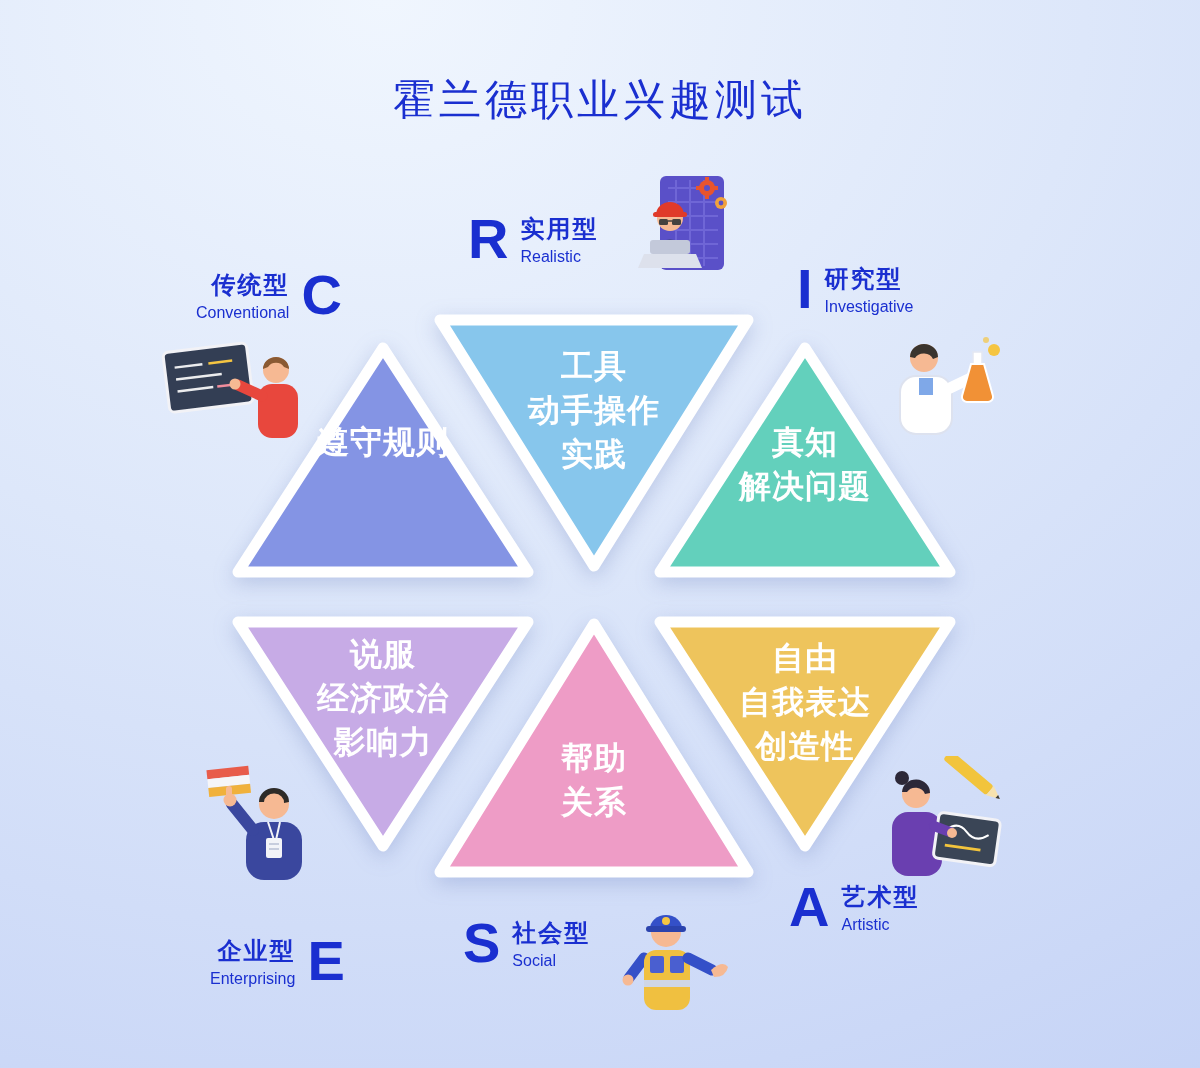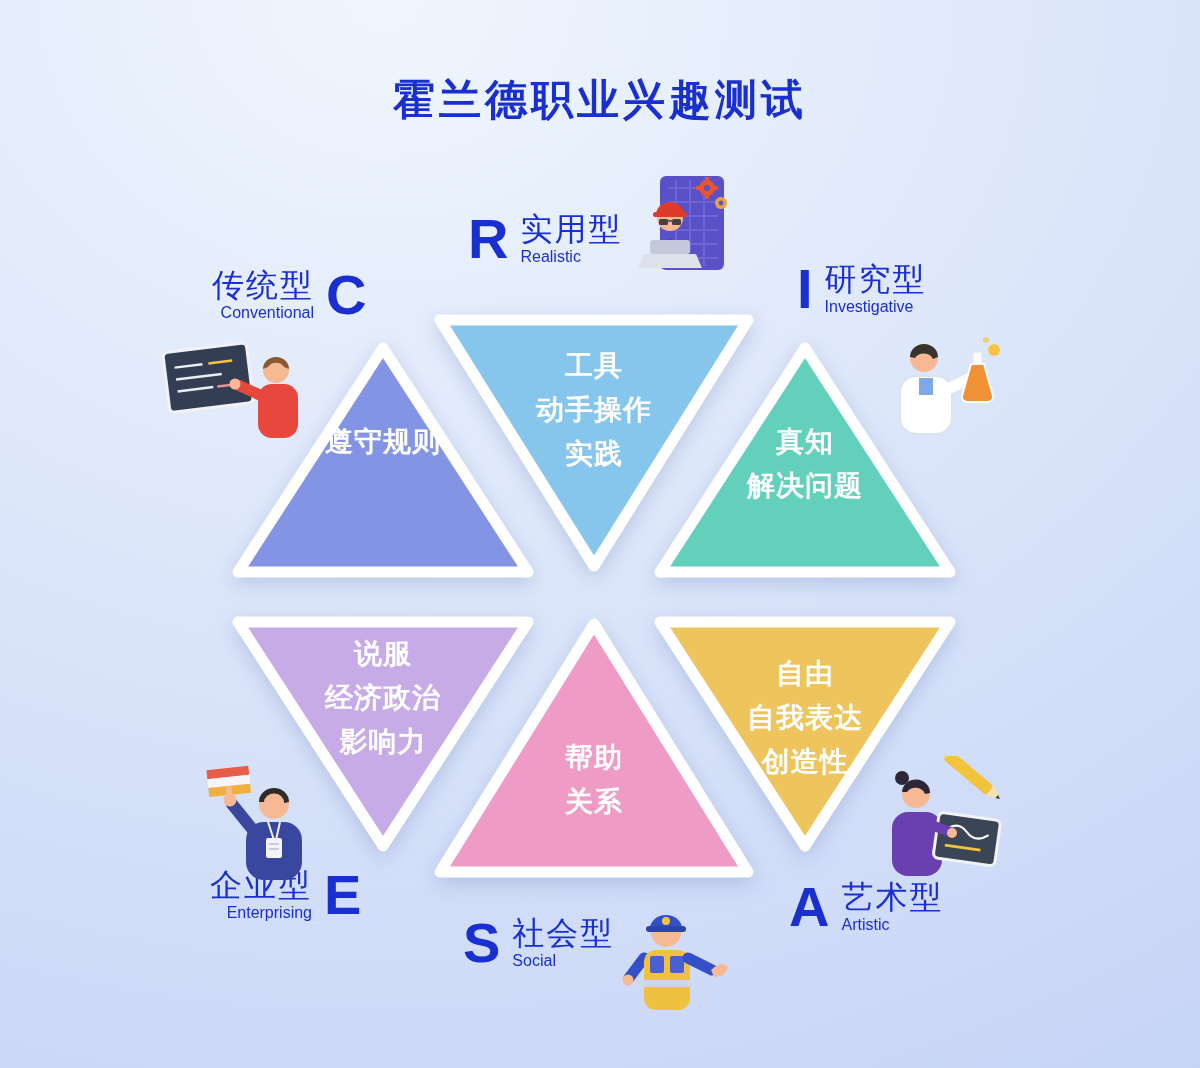--- a/index.html
+++ b/index.html
@@ -5,53 +5,53 @@
   * { margin:0; padding:0; box-sizing:border-box; }
   html,body { width:1200px; height:1068px; }
   body { font-family:"Liberation Sans","DejaVu Sans",sans-serif; }
 
   .stage {
     position:relative; width:1200px; height:1068px; overflow:hidden;
     background: radial-gradient(130% 120% at 32% 0%, #f0f6fe 0%, #dde7fa 45%, #c5d3f6 100%);
   }
   .title {
     position:absolute; top:72px; left:0; width:100%; text-align:center;
-    font-size:42px; font-weight:700; color:#1a2fd0; letter-spacing:4px;
+    font-size:42px; font-weight:400; color:#1a2fd0; letter-spacing:4px;
   }
 
   .tri-group { position:absolute; }
   .tri-svg { position:absolute; left:0; top:0; width:100%; height:100%; overflow:visible;
              filter: drop-shadow(0 6px 10px rgba(90,110,180,0.28)); }
   .tri-text { position:absolute; left:0; right:0; text-align:center;
-              color:#ffffff; font-weight:700; font-size:28px; line-height:44px; letter-spacing:1px; }
+              color:#ffffff; font-weight:700; font-size:32px; line-height:44px; letter-spacing:1px; }
 
   .tri-c { left:226px; top:336px; width:314px; height:248px; }
   .tri-c .tri-text { top:84px; }
   .tri-r { left:428px; top:308px; width:332px; height:270px; }
   .tri-r .tri-text { top:36px; }
   .tri-i { left:648px; top:336px; width:314px; height:248px; }
   .tri-i .tri-text { top:84px; }
   .tri-e { left:226px; top:612px; width:314px; height:246px; }
   .tri-e .tri-text { top:20px; }
   .tri-s { left:428px; top:612px; width:332px; height:272px; }
   .tri-s .tri-text { top:104px;margin-top:20px; }
   .tri-a { left:648px; top:612px; width:314px; height:246px; }
-  .tri-a .tri-text { top:40px;font-family:Liberation Serif, serif; }
+  .tri-a .tri-text { top:24px;font-family:Liberation Serif, serif; }
 
   .label { position:absolute; display:flex; gap:12px; color:#1a2fd0; align-items:flex-start; }
   .label .letter { font-weight:800; font-size:56px; line-height:54px; }
   .label .col { display:flex; flex-direction:column; padding-top:2px; }
   .label .col.right { text-align:right; align-items:flex-end; }
-  .label .zh { font-size:32px; font-weight:400; line-height:30px; letter-spacing:2px; }
+  .label .zh { font-size:24px; font-weight:700; line-height:30px; letter-spacing:2px; }
   .label .en { font-size:16px; font-weight:400; line-height:26px; }
 
-  .label-c { left:212px; top:268px; }
+  .label-c { left:196px; top:268px; }
   .label-r { left:468px; top:212px; }
   .label-i { left:797px; top:262px; }
-  .label-e { left:210px; top:868px; }
+  .label-e { left:210px; top:934px; }
   .label-s { left:463px; top:916px; }
   .label-a { left:789px; top:880px; }
 
   .illu { position:absolute; }
   .illu svg { width:100%; height:100%; display:block; }
   .illu-r { left:610px; top:174px; width:120px; height:110px; }
   .illu-c { left:160px; top:332px; width:148px; height:114px; }
   .illu-i { left:872px; top:326px; width:138px; height:112px; }
   .illu-e { left:200px; top:762px; width:138px; height:122px; }
   .illu-a { left:866px; top:756px; width:142px; height:126px; }

